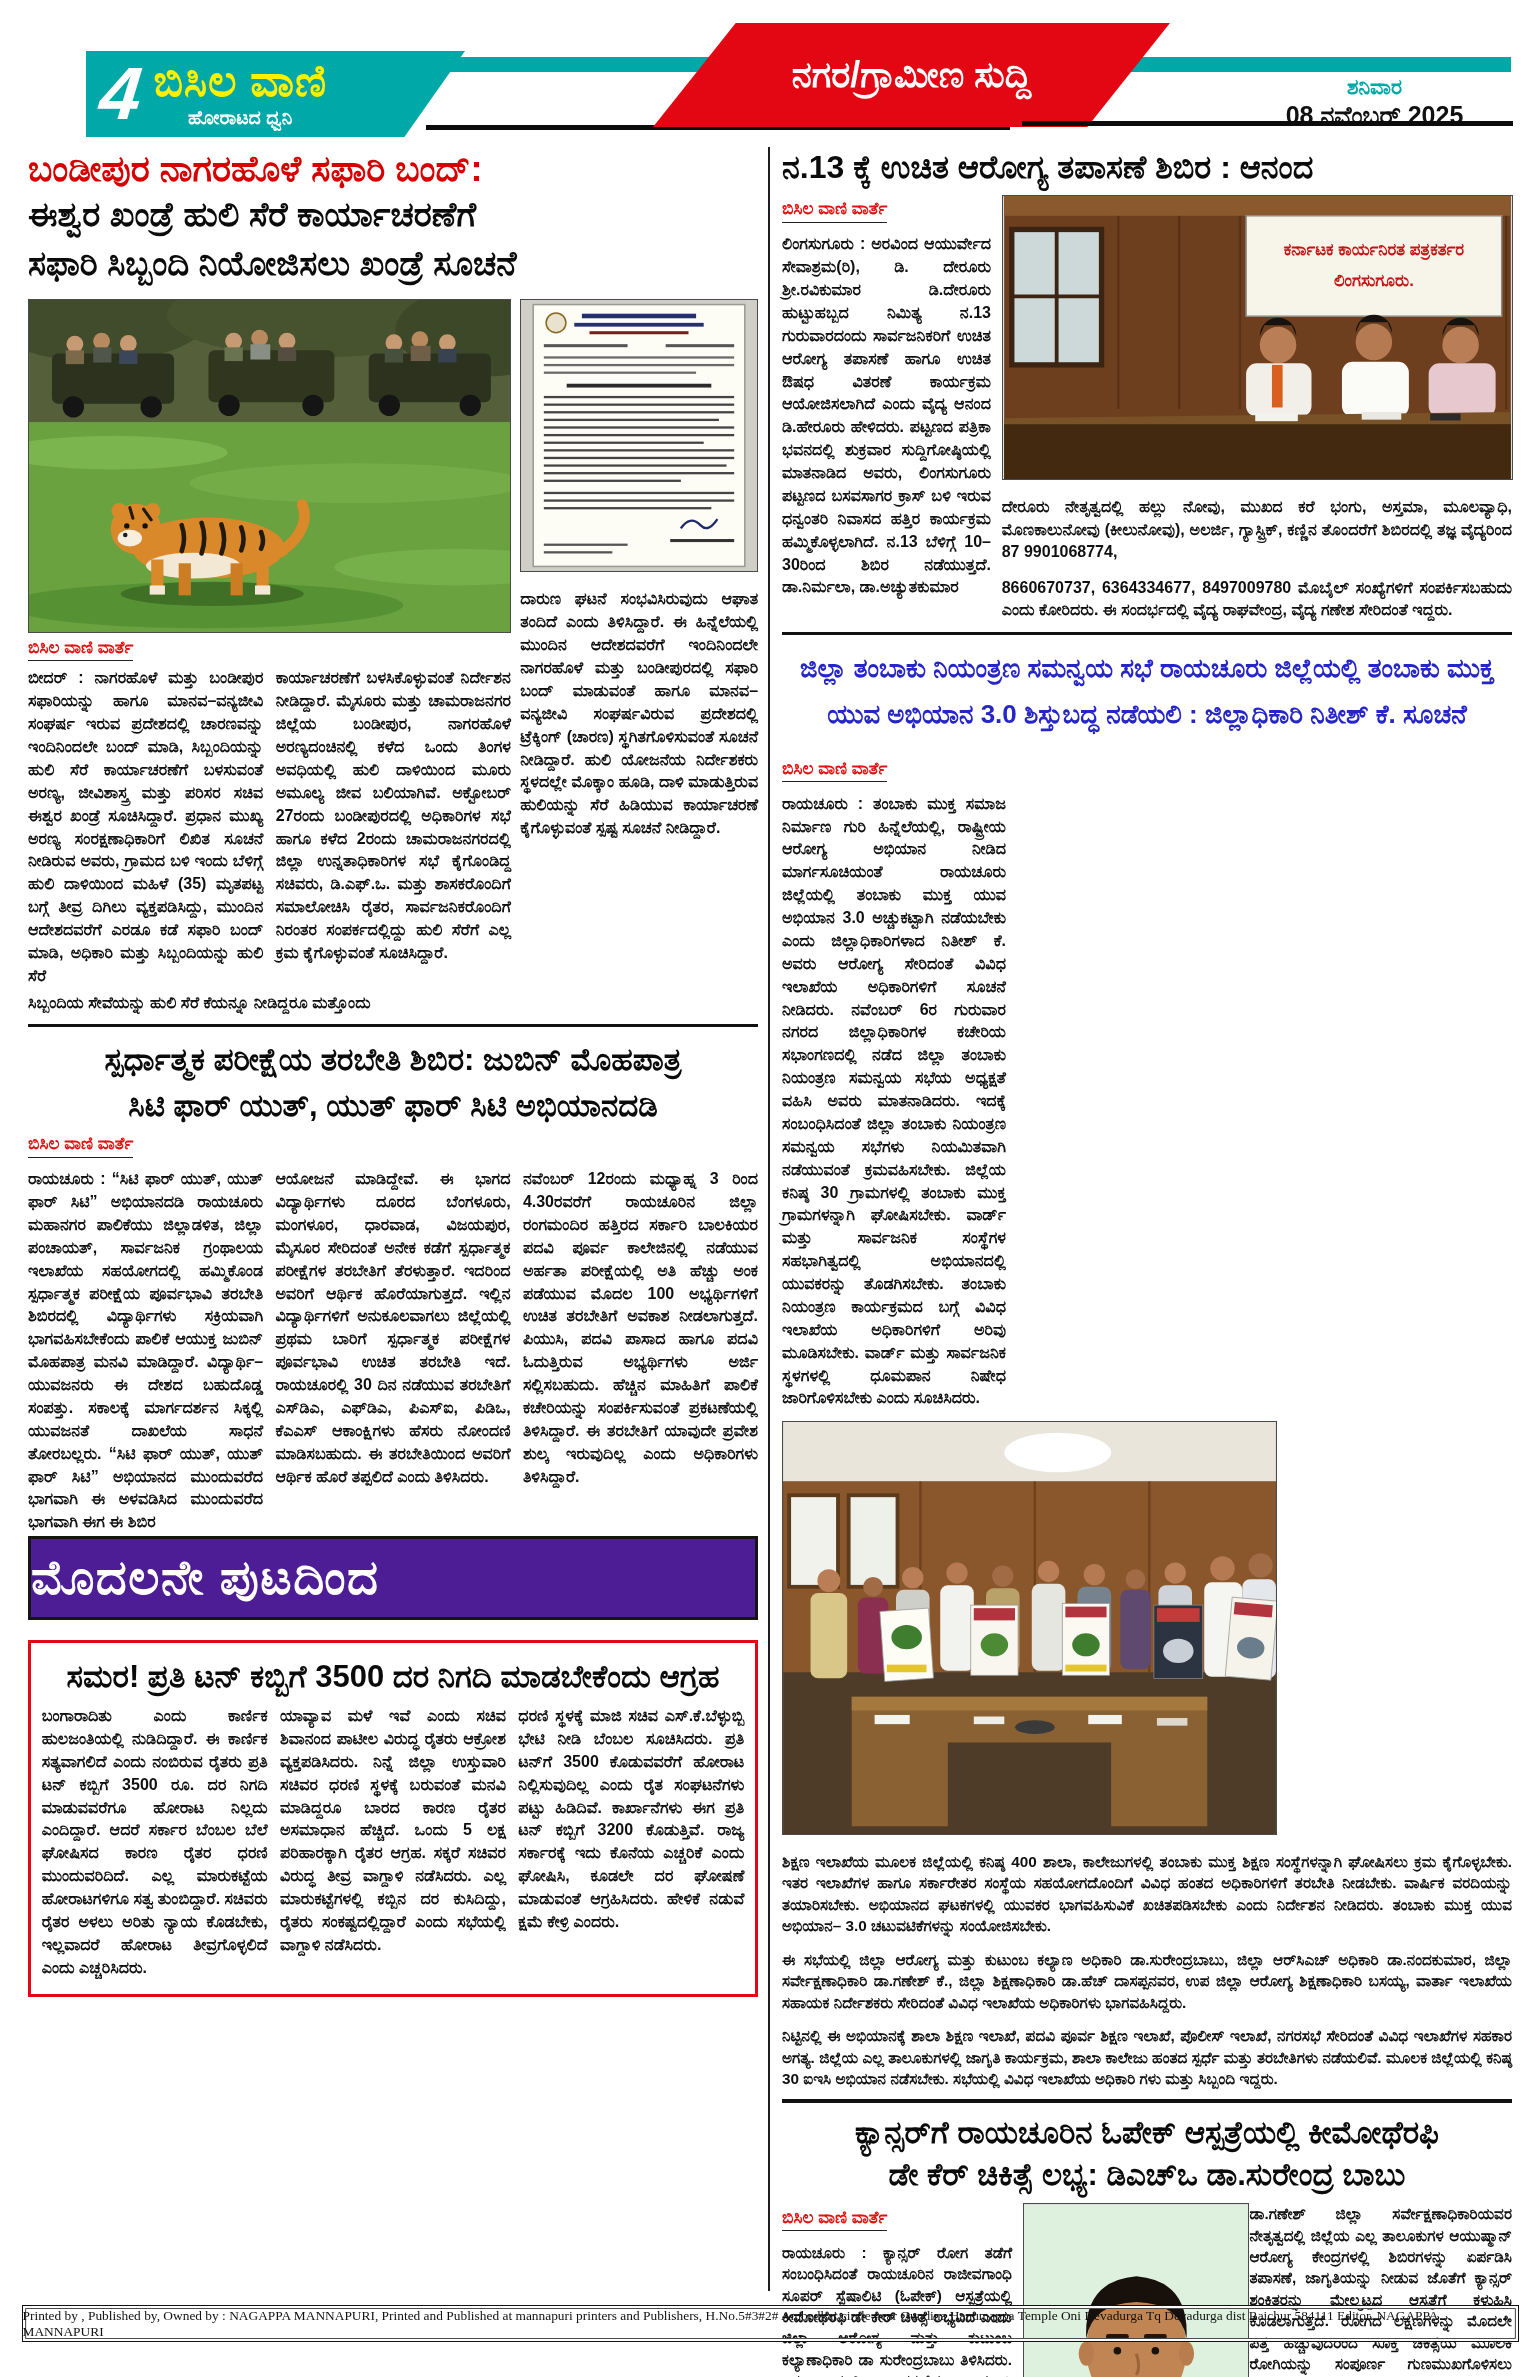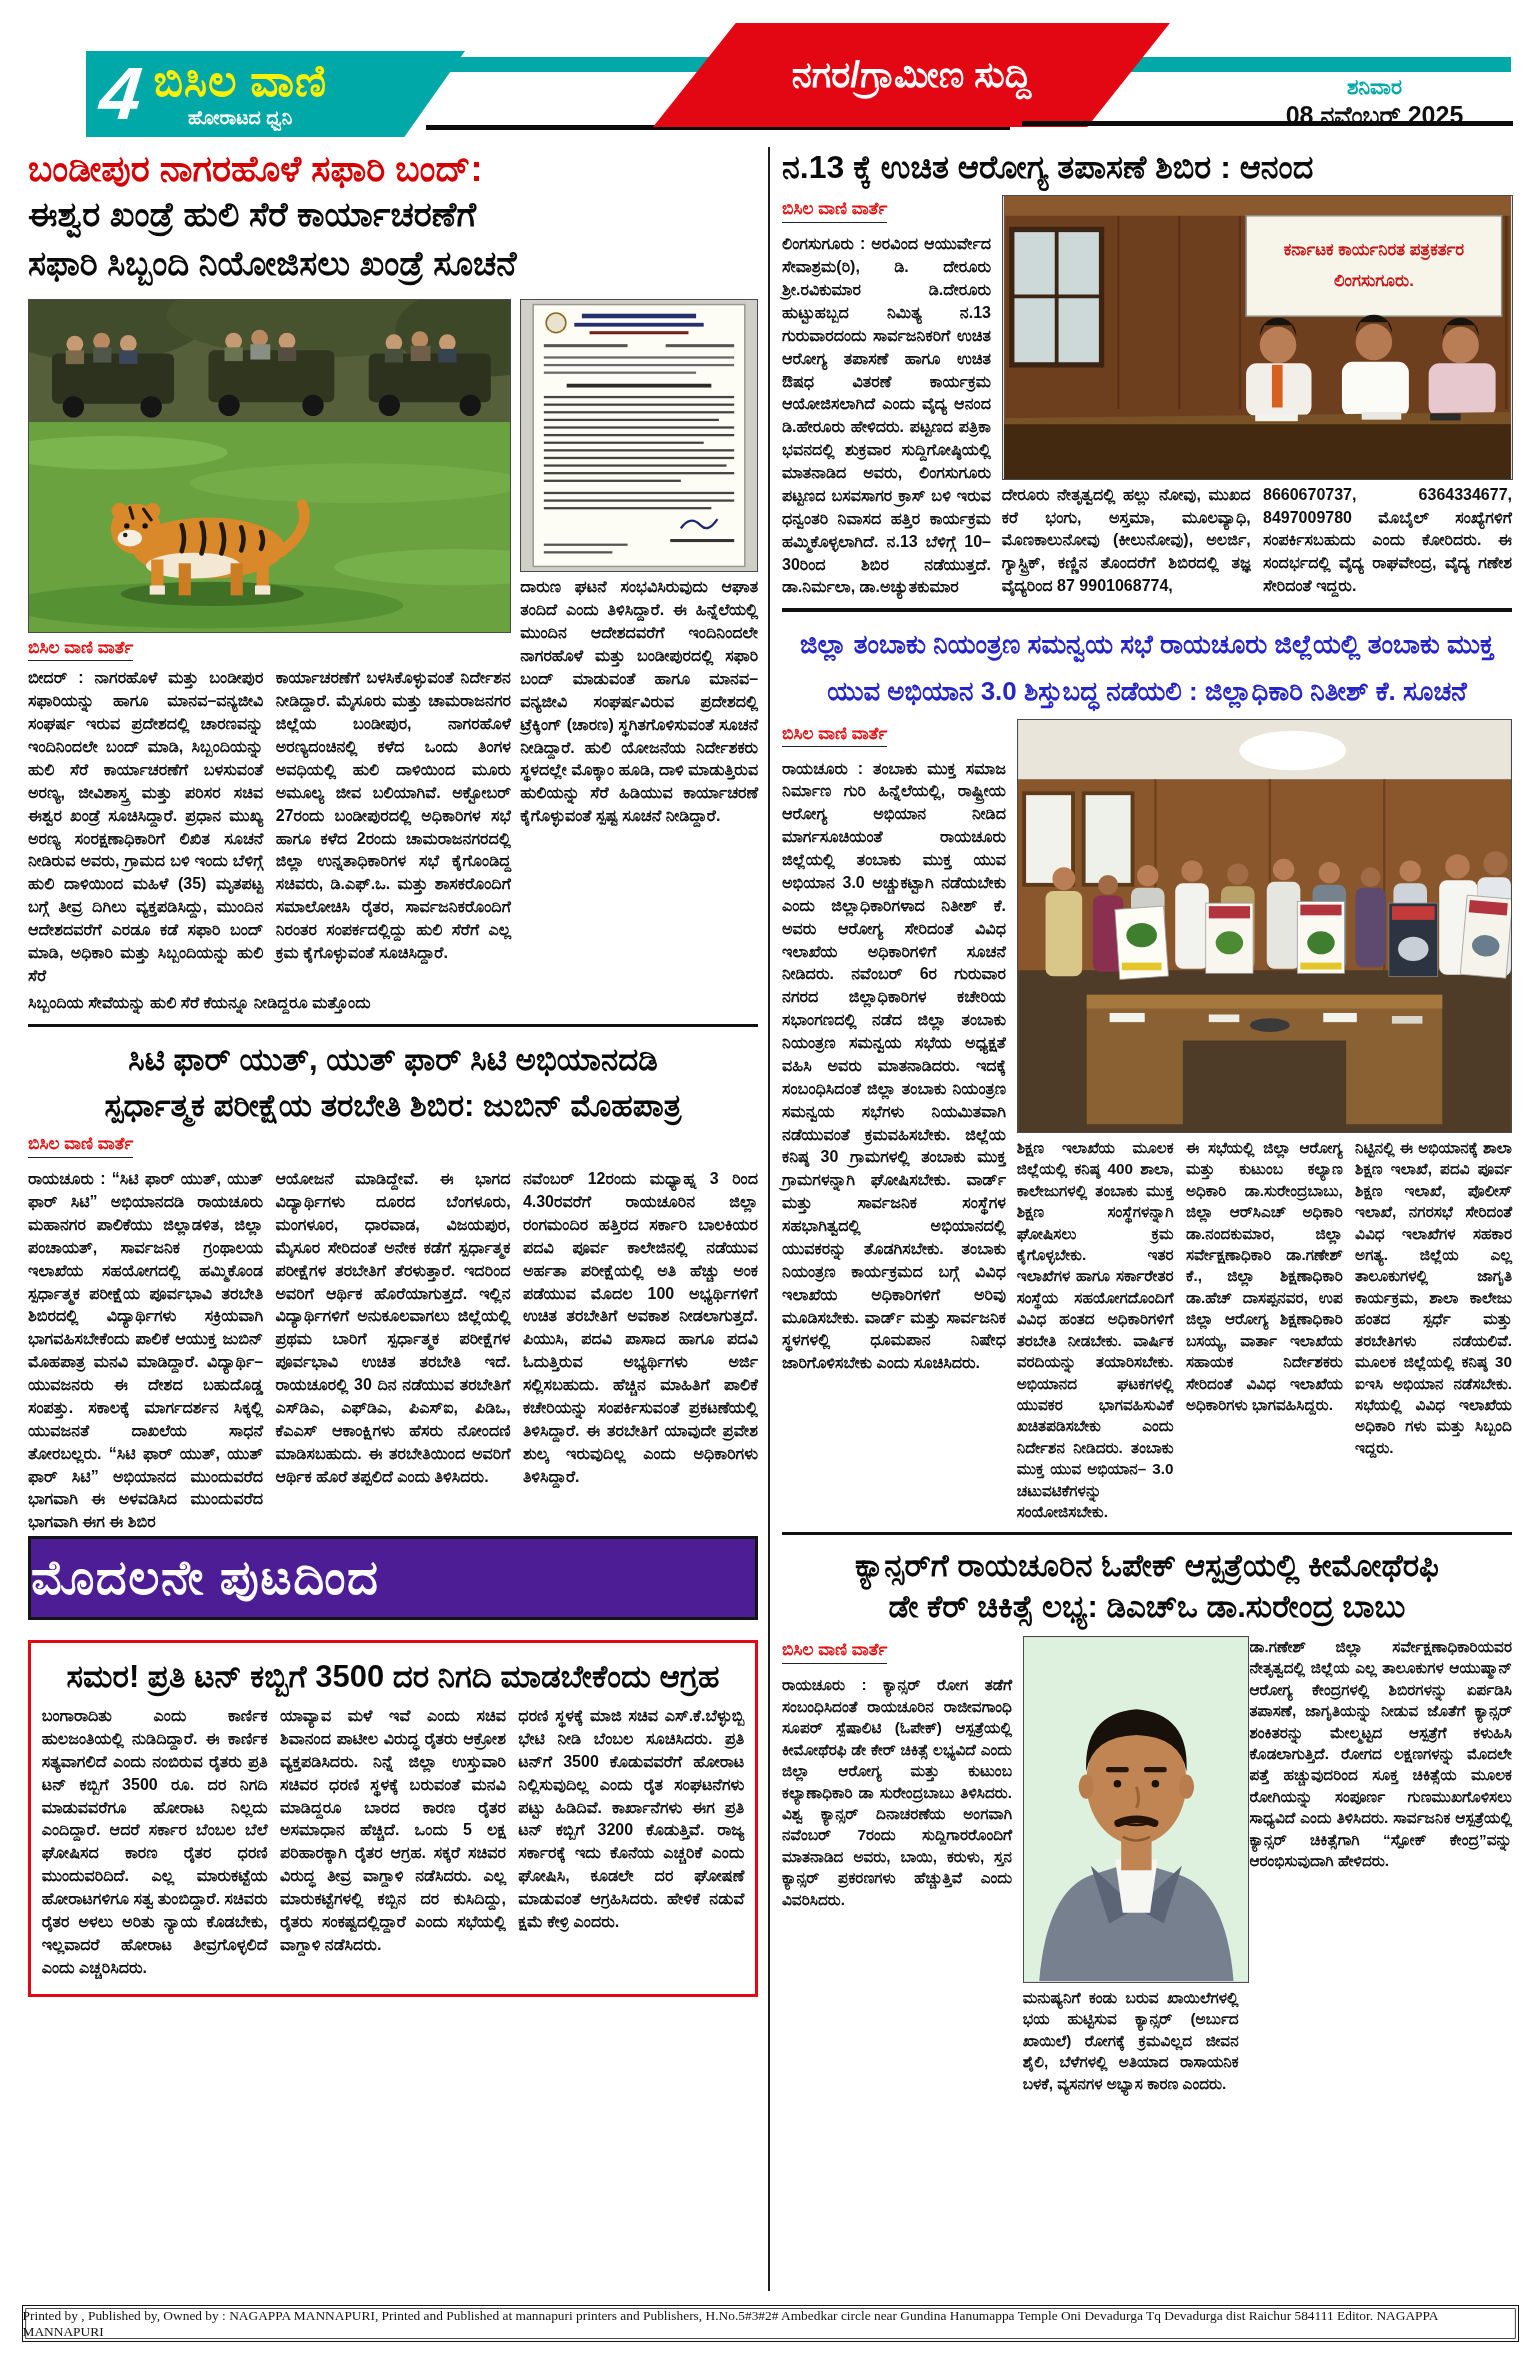--- a/index.html
+++ b/index.html
@@ -25,21 +25,21 @@
   .m-weekday { color:#00a8a8; font-size:21px; font-weight:800; }
   .m-date    { color:#101010; font-size:25px; font-weight:800; margin-top:1.5px; }
   .m-rule-right { position:absolute; left:1022px; top:121px; width:491px; height:4.6px; background:#0c0c0c; }
 
   
   .vdivider { position:absolute; left:768px; top:147px; width:2.3px; height:2144px; background:#1f1f1f; }
   .half-left  { position:absolute; left:28px;  top:147px; width:730px; }
   .half-right { position:absolute; left:782px; top:147px; width:730px; }
 
   .row { display:flex; } .gap12{gap:9.2px;} .gap14{gap:10.7px;}
-  .mt6{margin-top:4.6px;} .mt8{margin-top:4px;} .mt10{margin-top:7.7px;} .mt14{margin-top:10.7px;}
+  .mt6{margin-top:4.6px;} .mt8{margin-top:16px;flex-direction:column;} .mt10{margin-top:7.7px;} .mt14{margin-top:10.7px;}
   .cols { display:flex; gap:12.3px; }
   .col  { flex:1; min-width:0; }
   .body { font-size:16px; line-height:1.43; text-align:justify; color:#101010; font-weight:600; }
   .body.sm { font-size:15.3px; line-height:1.4; }
   .byline { color:#e31212; font-size:17px; font-weight:800; margin:4.6px 0 6.1px;
             border-bottom:1.5px solid #222; display:inline-block; padding-bottom:2.3px; }
   .hrule  { height:3.1px; background:#111; margin:9.2px 0; }
   .hrule.thick { height:3.8px; }
 
   .hl-red    { color:#d60000; font-size:36px; font-weight:800; line-height:1.2; }
@@ -220,22 +220,22 @@
             <rect x="30" y="330" width="90" height="3" fill="#555"></rect>
           </svg>
           <p class="body mt8">ದಾರುಣ ಘಟನೆ ಸಂಭವಿಸಿರುವುದು ಆಘಾತ ತಂದಿದೆ ಎಂದು ತಿಳಿಸಿದ್ದಾರೆ. ಈ ಹಿನ್ನೆಲೆಯಲ್ಲಿ ಮುಂದಿನ ಆದೇಶದವರೆಗೆ ಇಂದಿನಿಂದಲೇ ನಾಗರಹೊಳೆ ಮತ್ತು ಬಂಡೀಪುರದಲ್ಲಿ ಸಫಾರಿ ಬಂದ್ ಮಾಡುವಂತೆ ಹಾಗೂ ಮಾನವ–ವನ್ಯಜೀವಿ ಸಂಘರ್ಷವಿರುವ ಪ್ರದೇಶದಲ್ಲಿ ಟ್ರೆಕ್ಕಿಂಗ್ (ಚಾರಣ) ಸ್ಥಗಿತಗೊಳಿಸುವಂತೆ ಸೂಚನೆ ನೀಡಿದ್ದಾರೆ. ಹುಲಿ ಯೋಜನೆಯ ನಿರ್ದೇಶಕರು ಸ್ಥಳದಲ್ಲೇ ಮೊಕ್ಕಾಂ ಹೂಡಿ, ದಾಳಿ ಮಾಡುತ್ತಿರುವ ಹುಲಿಯನ್ನು ಸೆರೆ ಹಿಡಿಯುವ ಕಾರ್ಯಾಚರಣೆ ಕೈಗೊಳ್ಳುವಂತೆ ಸ್ಪಷ್ಟ ಸೂಚನೆ ನೀಡಿದ್ದಾರೆ.</p>
         </div>
       </div>
     </article>
 
     <div class="hrule"></div>
 
     <article>
+      <h2 class="hl-center">ಸ್ಪರ್ಧಾತ್ಮಕ ಪರೀಕ್ಷೆಯ ತರಬೇತಿ ಶಿಬಿರ: ಜುಬಿನ್ ಮೊಹಪಾತ್ರ</h2>
       <h2 class="hl-center">ಸಿಟಿ ಫಾರ್ ಯುತ್, ಯುತ್ ಫಾರ್ ಸಿಟಿ ಅಭಿಯಾನದಡಿ</h2>
-      <h2 class="hl-center">ಸ್ಪರ್ಧಾತ್ಮಕ ಪರೀಕ್ಷೆಯ ತರಬೇತಿ ಶಿಬಿರ: ಜುಬಿನ್ ಮೊಹಪಾತ್ರ</h2>
       <div><span class="byline">ಬಿಸಿಲ ವಾಣಿ ವಾರ್ತೆ</span></div>
       <div class="cols mt6">
         <p class="body col">ರಾಯಚೂರು : “ಸಿಟಿ ಫಾರ್ ಯುತ್, ಯುತ್ ಫಾರ್ ಸಿಟಿ” ಅಭಿಯಾನದಡಿ ರಾಯಚೂರು ಮಹಾನಗರ ಪಾಲಿಕೆಯು ಜಿಲ್ಲಾಡಳಿತ, ಜಿಲ್ಲಾ ಪಂಚಾಯತ್, ಸಾರ್ವಜನಿಕ ಗ್ರಂಥಾಲಯ ಇಲಾಖೆಯ ಸಹಯೋಗದಲ್ಲಿ ಹಮ್ಮಿಕೊಂಡ ಸ್ಪರ್ಧಾತ್ಮಕ ಪರೀಕ್ಷೆಯ ಪೂರ್ವಭಾವಿ ತರಬೇತಿ ಶಿಬಿರದಲ್ಲಿ ವಿದ್ಯಾರ್ಥಿಗಳು ಸಕ್ರಿಯವಾಗಿ ಭಾಗವಹಿಸಬೇಕೆಂದು ಪಾಲಿಕೆ ಆಯುಕ್ತ ಜುಬಿನ್ ಮೊಹಪಾತ್ರ ಮನವಿ ಮಾಡಿದ್ದಾರೆ. ವಿದ್ಯಾರ್ಥಿ–ಯುವಜನರು ಈ ದೇಶದ ಬಹುದೊಡ್ಡ ಸಂಪತ್ತು. ಸಕಾಲಕ್ಕೆ ಮಾರ್ಗದರ್ಶನ ಸಿಕ್ಕಲ್ಲಿ ಯುವಜನತೆ ದಾಖಲೆಯ ಸಾಧನೆ ತೋರಬಲ್ಲರು. “ಸಿಟಿ ಫಾರ್ ಯುತ್, ಯುತ್ ಫಾರ್ ಸಿಟಿ” ಅಭಿಯಾನದ ಮುಂದುವರೆದ ಭಾಗವಾಗಿ ಈ ಅಳವಡಿಸಿದ ಮುಂದುವರೆದ ಭಾಗವಾಗಿ ಈಗ ಈ ಶಿಬಿರ</p>
         <p class="body col">ಆಯೋಜನೆ ಮಾಡಿದ್ದೇವೆ. ಈ ಭಾಗದ ವಿದ್ಯಾರ್ಥಿಗಳು ದೂರದ ಬೆಂಗಳೂರು, ಮಂಗಳೂರ, ಧಾರವಾಡ, ವಿಜಯಪುರ, ಮೈಸೂರ ಸೇರಿದಂತೆ ಅನೇಕ ಕಡೆಗೆ ಸ್ಪರ್ಧಾತ್ಮಕ ಪರೀಕ್ಷೆಗಳ ತರಬೇತಿಗೆ ತೆರಳುತ್ತಾರೆ. ಇದರಿಂದ ಅವರಿಗೆ ಆರ್ಥಿಕ ಹೊರೆಯಾಗುತ್ತದೆ. ಇಲ್ಲಿನ ವಿದ್ಯಾರ್ಥಿಗಳಿಗೆ ಅನುಕೂಲವಾಗಲು ಜಿಲ್ಲೆಯಲ್ಲಿ ಪ್ರಥಮ ಬಾರಿಗೆ ಸ್ಪರ್ಧಾತ್ಮಕ ಪರೀಕ್ಷೆಗಳ ಪೂರ್ವಭಾವಿ ಉಚಿತ ತರಬೇತಿ ಇದೆ. ರಾಯಚೂರಲ್ಲಿ 30 ದಿನ ನಡೆಯುವ ತರಬೇತಿಗೆ ಎಸ್‌ಡಿಎ, ಎಫ್‌ಡಿಎ, ಪಿಎಸ್ಐ, ಪಿಡಿಒ, ಕೆಎಎಸ್ ಆಕಾಂಕ್ಷಿಗಳು ಹೆಸರು ನೋಂದಣಿ ಮಾಡಿಸಬಹುದು. ಈ ತರಬೇತಿಯಿಂದ ಅವರಿಗೆ ಆರ್ಥಿಕ ಹೊರೆ ತಪ್ಪಲಿದೆ ಎಂದು ತಿಳಿಸಿದರು.</p>
         <p class="body col">ನವೆಂಬರ್ 12ರಂದು ಮಧ್ಯಾಹ್ನ 3 ರಿಂದ 4.30ರವರೆಗೆ ರಾಯಚೂರಿನ ಜಿಲ್ಲಾ ರಂಗಮಂದಿರ ಹತ್ತಿರದ ಸರ್ಕಾರಿ ಬಾಲಕಿಯರ ಪದವಿ ಪೂರ್ವ ಕಾಲೇಜಿನಲ್ಲಿ ನಡೆಯುವ ಅರ್ಹತಾ ಪರೀಕ್ಷೆಯಲ್ಲಿ ಅತಿ ಹೆಚ್ಚು ಅಂಕ ಪಡೆಯುವ ಮೊದಲ 100 ಅಭ್ಯರ್ಥಿಗಳಿಗೆ ಉಚಿತ ತರಬೇತಿಗೆ ಅವಕಾಶ ನೀಡಲಾಗುತ್ತದೆ. ಪಿಯುಸಿ, ಪದವಿ ಪಾಸಾದ ಹಾಗೂ ಪದವಿ ಓದುತ್ತಿರುವ ಅಭ್ಯರ್ಥಿಗಳು ಅರ್ಜಿ ಸಲ್ಲಿಸಬಹುದು. ಹೆಚ್ಚಿನ ಮಾಹಿತಿಗೆ ಪಾಲಿಕೆ ಕಚೇರಿಯನ್ನು ಸಂಪರ್ಕಿಸುವಂತೆ ಪ್ರಕಟಣೆಯಲ್ಲಿ ತಿಳಿಸಿದ್ದಾರೆ. ಈ ತರಬೇತಿಗೆ ಯಾವುದೇ ಪ್ರವೇಶ ಶುಲ್ಕ ಇರುವುದಿಲ್ಲ ಎಂದು ಅಧಿಕಾರಿಗಳು ತಿಳಿಸಿದ್ದಾರೆ.</p>
       </div>
     </article>
 
     <div class="banner-red">
       <span>ಮೊದಲನೇ ಪುಟದಿಂದ</span>

